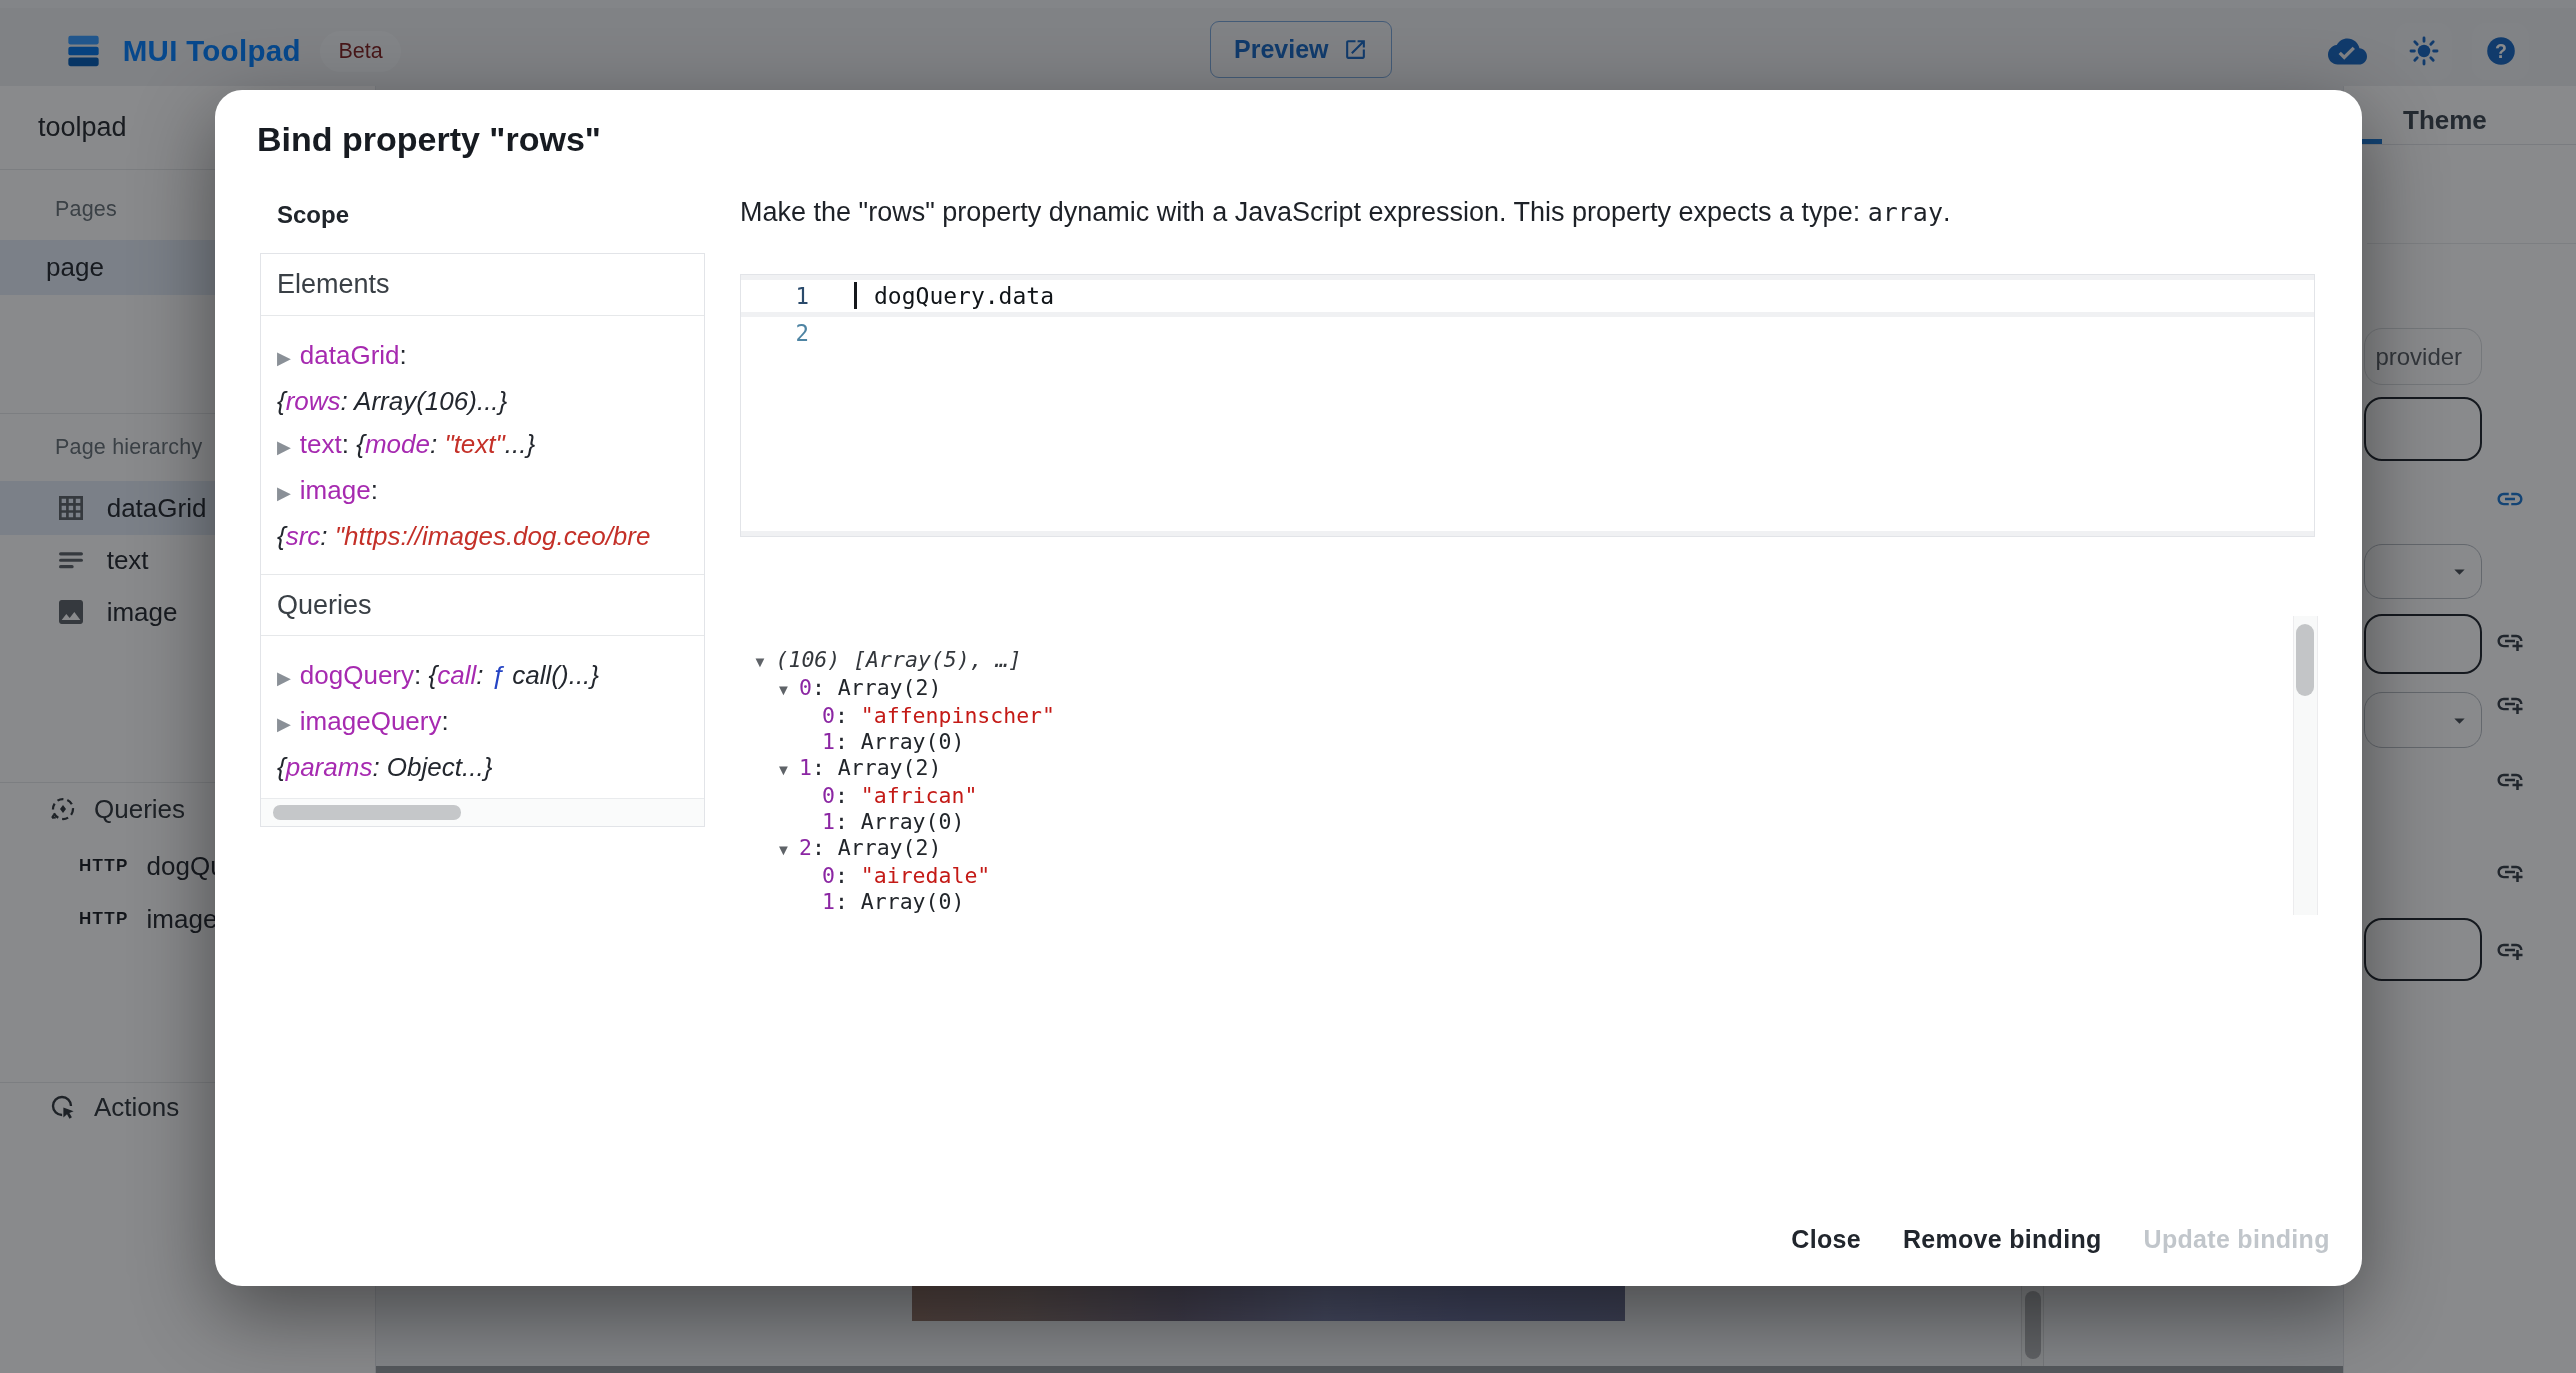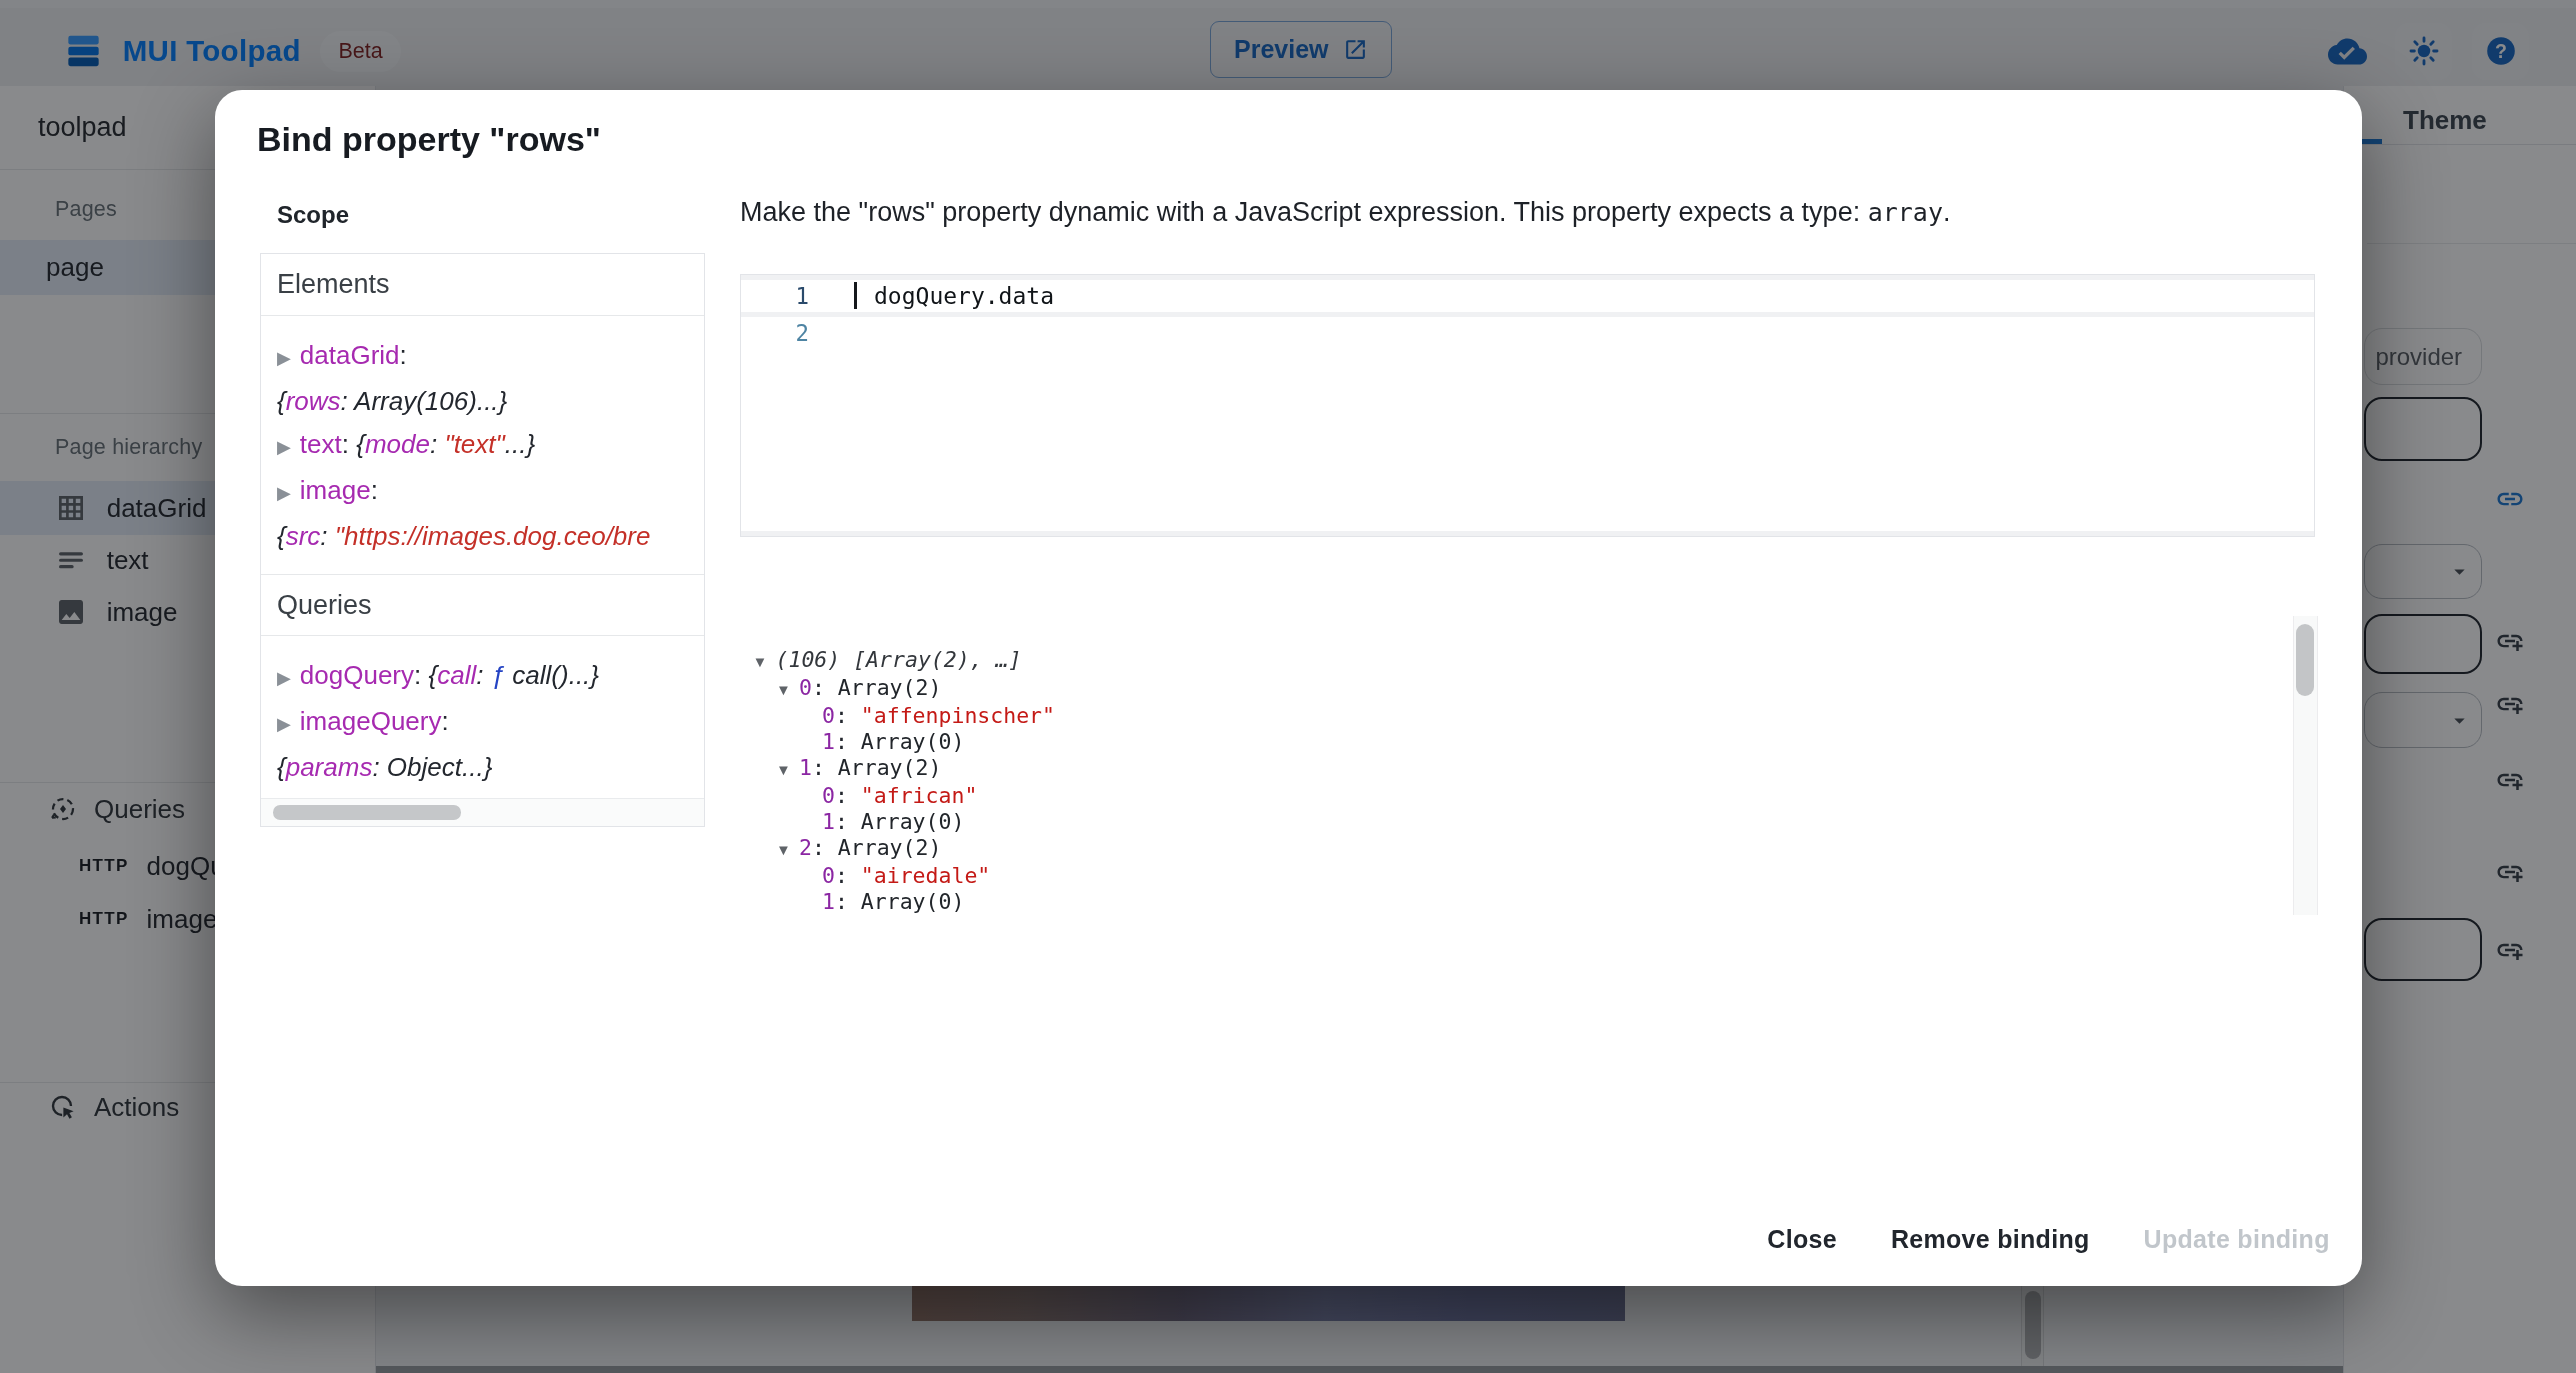--- a/index.html
+++ b/index.html
@@ -108,21 +108,21 @@
   .tk-sp{display:inline-block;width:23px;}
   .tk-idx{color:#8b26a3;}
   .tk-val{color:#22262b;}
   .tk-str{color:#c41a16;}
   .tk-meta{color:#33373c;font-style:italic;}
   .tree-vscroll{position:absolute;right:0;top:0;bottom:0;width:25px;background:#f8f9f9;
                 border-left:0.9px solid #ececee;border-right:0.9px solid #ececee;}
   .tree-vthumb{position:absolute;right:2.7px;top:8px;width:18px;height:72px;border-radius:9px;
                background:#c3c5c7;cursor:pointer;}
 
-  .modal-footer{position:absolute;right:14.3px;bottom:21.5px;display:flex;align-items:center;gap:18px;}
+  .modal-footer{position:absolute;right:14.3px;bottom:21.5px;display:flex;align-items:center;gap:6px;}
   .dlg-btn{background:none;border:none;cursor:pointer;font-family:inherit;font-size:25px;font-weight:600;
            color:#21262d;letter-spacing:0.3px;padding:10.7px 18px;border-radius:7.2px;}
   .dlg-btn.disabled{color:#c1c6cb;cursor:default;}
 </style>
 </head>
 <body>
 
 <div id="app">
 
   <header class="app-header">
@@ -345,21 +345,21 @@
         <span class="ed-code"></span>
       </div>
       <div class="ed-strip" style="bottom:0;"></div>
       <div class="ed-cursor"></div>
     </div>
 
     <div class="result-tree" id="result-tree">
       <div class="tree-vscroll">
         <div class="tree-vthumb"></div>
       </div>
-    <div class="tree-row" style="padding-left: 12.5px;"><span class="tk-tri-d">▼</span><span class="tk-meta">(106) [Array(2), …]</span></div>
+    <div class="tree-row" style="padding-left: 12.5px;"><span class="tk-tri-d">▼</span><span class="tk-meta">(106) [Array(5), …]</span></div>
         <div class="tree-row" style="padding-left: 36px;"><span class="tk-tri-d">▼</span><span class="tk-idx">0</span><span class="tk-plain">: </span><span class="tk-val">Array(2)</span></div>
         <div class="tree-row" style="padding-left: 59px;"><span class="tk-sp"></span><span class="tk-idx">0</span><span class="tk-plain">: </span><span class="tk-str">"affenpinscher"</span></div>
         <div class="tree-row" style="padding-left: 59px;"><span class="tk-sp"></span><span class="tk-idx">1</span><span class="tk-plain">: </span><span class="tk-val">Array(0)</span></div>
         <div class="tree-row" style="padding-left: 36px;"><span class="tk-tri-d">▼</span><span class="tk-idx">1</span><span class="tk-plain">: </span><span class="tk-val">Array(2)</span></div>
         <div class="tree-row" style="padding-left: 59px;"><span class="tk-sp"></span><span class="tk-idx">0</span><span class="tk-plain">: </span><span class="tk-str">"african"</span></div>
         <div class="tree-row" style="padding-left: 59px;"><span class="tk-sp"></span><span class="tk-idx">1</span><span class="tk-plain">: </span><span class="tk-val">Array(0)</span></div>
         <div class="tree-row" style="padding-left: 36px;"><span class="tk-tri-d">▼</span><span class="tk-idx">2</span><span class="tk-plain">: </span><span class="tk-val">Array(2)</span></div>
         <div class="tree-row" style="padding-left: 59px;"><span class="tk-sp"></span><span class="tk-idx">0</span><span class="tk-plain">: </span><span class="tk-str">"airedale"</span></div>
         <div class="tree-row" style="padding-left: 59px;"><span class="tk-sp"></span><span class="tk-idx">1</span><span class="tk-plain">: </span><span class="tk-val">Array(0)</span></div>
         <div class="tree-row" style="padding-left: 36px;"><span class="tk-idx">3</span><span class="tk-plain">: </span><span class="tk-val">Array(2)</span></div>

